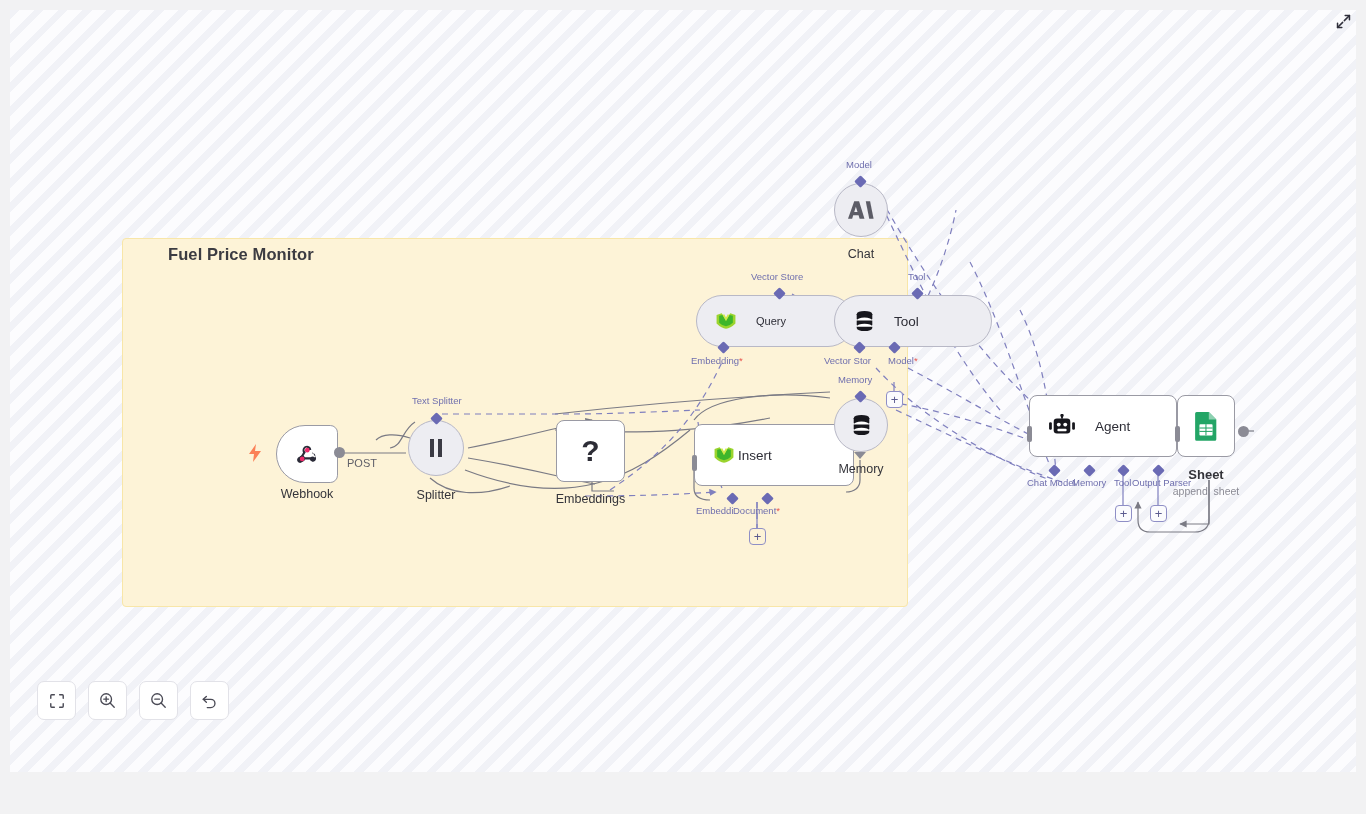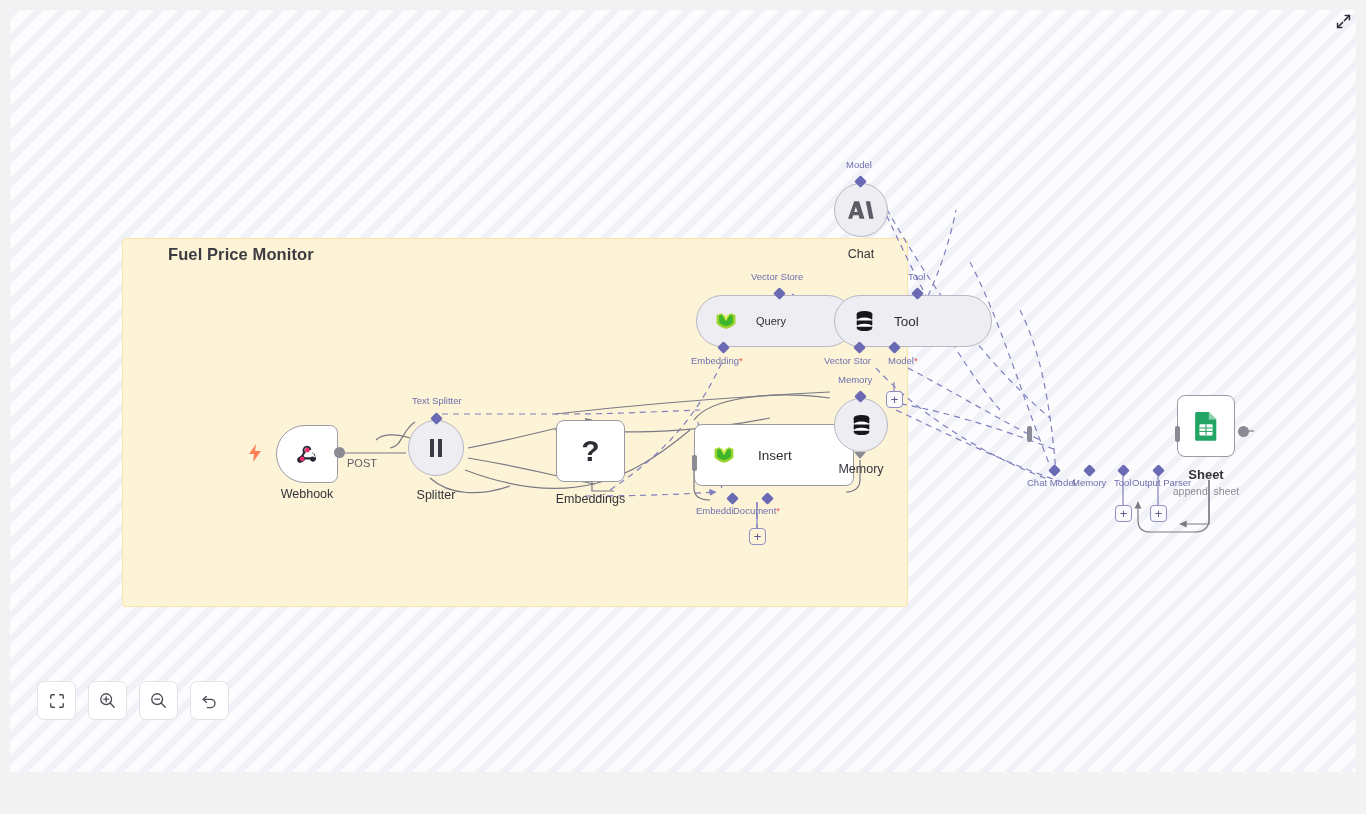--- a/index.html
+++ b/index.html
@@ -298,21 +298,21 @@
     <div class="plabel" style="left:402px; top:385px;">Text Splitter</div>
 
     <div class="node" style="left:546px; top:410px;">
       <div class="card" style="width:69px; height:62px; justify-content:center;">
         <span style="font-size:30px; font-weight:bold; color:#2d2d36; line-height:1;">?</span>
       </div>
       <div class="node-label" style="top:72px;">Embeddings</div>
     </div>
 
     <div class="node" style="left:684px; top:414px;">
-      <div class="card" style="width:160px; height:62px; padding-left:17px; gap:22px;">
+      <div class="card" style="width:160px; height:62px; padding-left:17px; gap:2px;">
         <svg width="24" height="20" viewBox="0 0 28 22">
           <path d="M3 4 L9 2 L14 9 L19 2 L25 4 L25 14 Q19 20 14 20 Q9 20 3 14 Z" fill="#9bd42e"></path>
           <path d="M6 5 L10 4 L14 11 L18 4 L22 5 L22 13 Q18 17 14 17 Q10 17 6 13 Z" fill="#3eb62b"></path>
           <path d="M12 3 L14 7 L16 3 L18 4 L14 11 L10 4 Z" fill="#cfe94a"></path>
         </svg>
         <span style="font-size:13.5px; color:#2d2d36;">Insert</span>
       </div>
     </div>
     <div class="rect-handle" style="left:682px; top:445px;"></div>
     <div class="diamond" style="left:718px; top:484px;"></div>
@@ -379,20 +379,35 @@
           <path d="M2.5 18.2 v1.5 a8.5 3.2 0 0 0 17 0 v-1.5" fill="#17171d"></path>
         </svg>
       </div>
       <div class="node-label" style="top:64px;">Memory</div>
     </div>
     <div class="diamond" style="left:846px; top:382px;"></div>
     <div class="plabel" style="left:828px; top:364px;">Memory</div>
     <div class="tri-handle" style="left:844px; top:442px;"></div>
     <div class="plus-btn on-white" style="left:876px; top:381px;">+</div>
 
+    <div class="node" style="left:1019px; top:385px;">
+      <div class="card" style="width:148px; height:62px; padding-left:19px; gap:20px;">
+        <svg width="26" height="24" viewBox="0 0 28 26">
+          <rect x="5" y="5" width="18" height="16" rx="3.5" fill="#17171d"></rect>
+          <rect x="0" y="9" width="3" height="8" rx="1.3" fill="#17171d"></rect>
+          <rect x="25" y="9" width="3" height="8" rx="1.3" fill="#17171d"></rect>
+          <rect x="13" y="0" width="2" height="5" fill="#17171d"></rect>
+          <circle cx="14" cy="1.6" r="1.8" fill="#17171d"></circle>
+          <circle cx="10.5" cy="11.5" r="2.1" fill="#fff"></circle>
+          <circle cx="17.5" cy="11.5" r="2.1" fill="#fff"></circle>
+          <rect x="9" y="16" width="10" height="2.6" rx="1" fill="#fff"></rect>
+        </svg>
+        <span style="font-size:13.5px; color:#2d2d36;">Agent</span>
+      </div>
+    </div>
     <div class="rect-handle" style="left:1017px; top:416px;"></div>
     <div class="diamond" style="left:1040px; top:456px;"></div>
     <div class="diamond" style="left:1075px; top:456px;"></div>
     <div class="diamond" style="left:1109px; top:456px;"></div>
     <div class="diamond" style="left:1144px; top:456px;"></div>
     <div class="plabel" style="left:1017px; top:467px;">Chat Model</div>
     <div class="plabel" style="left:1062px; top:467px;">Memory</div>
     <div class="plabel" style="left:1104px; top:467px;">Tool</div>
     <div class="plabel" style="left:1122px; top:467px;">Output Parser</div>
     <div class="plus-btn on-white" style="left:1105px; top:495px;">+</div>

